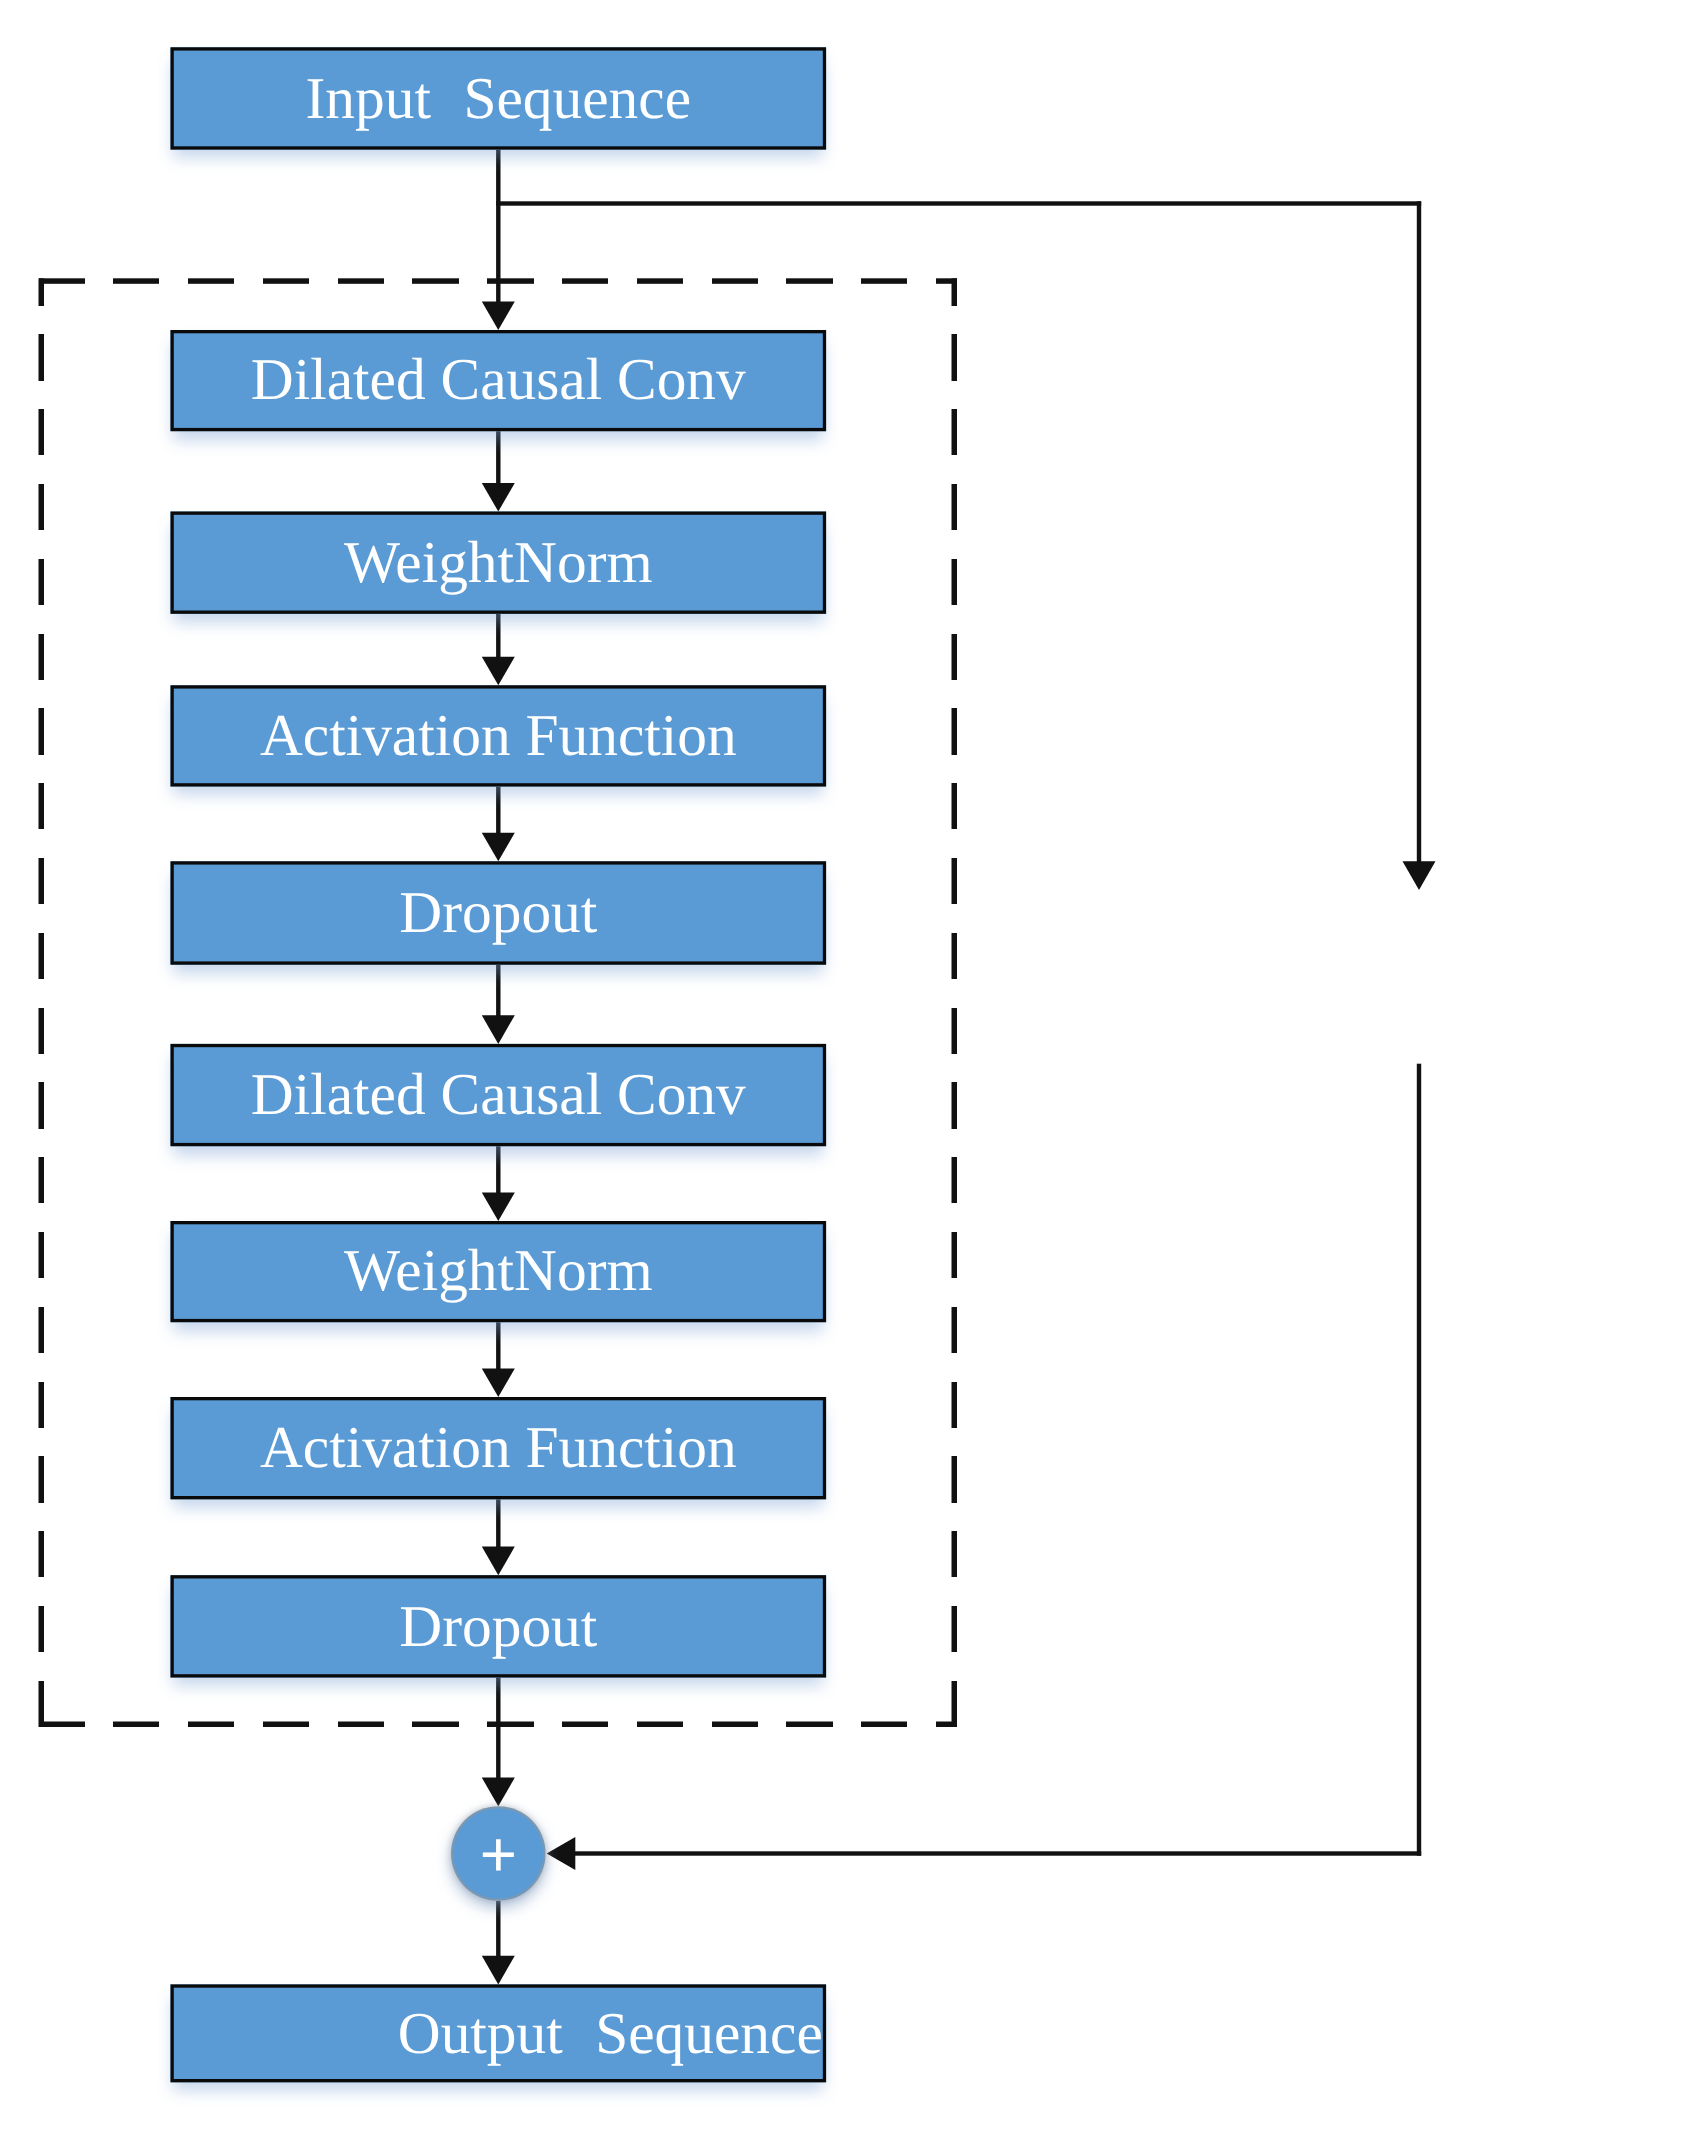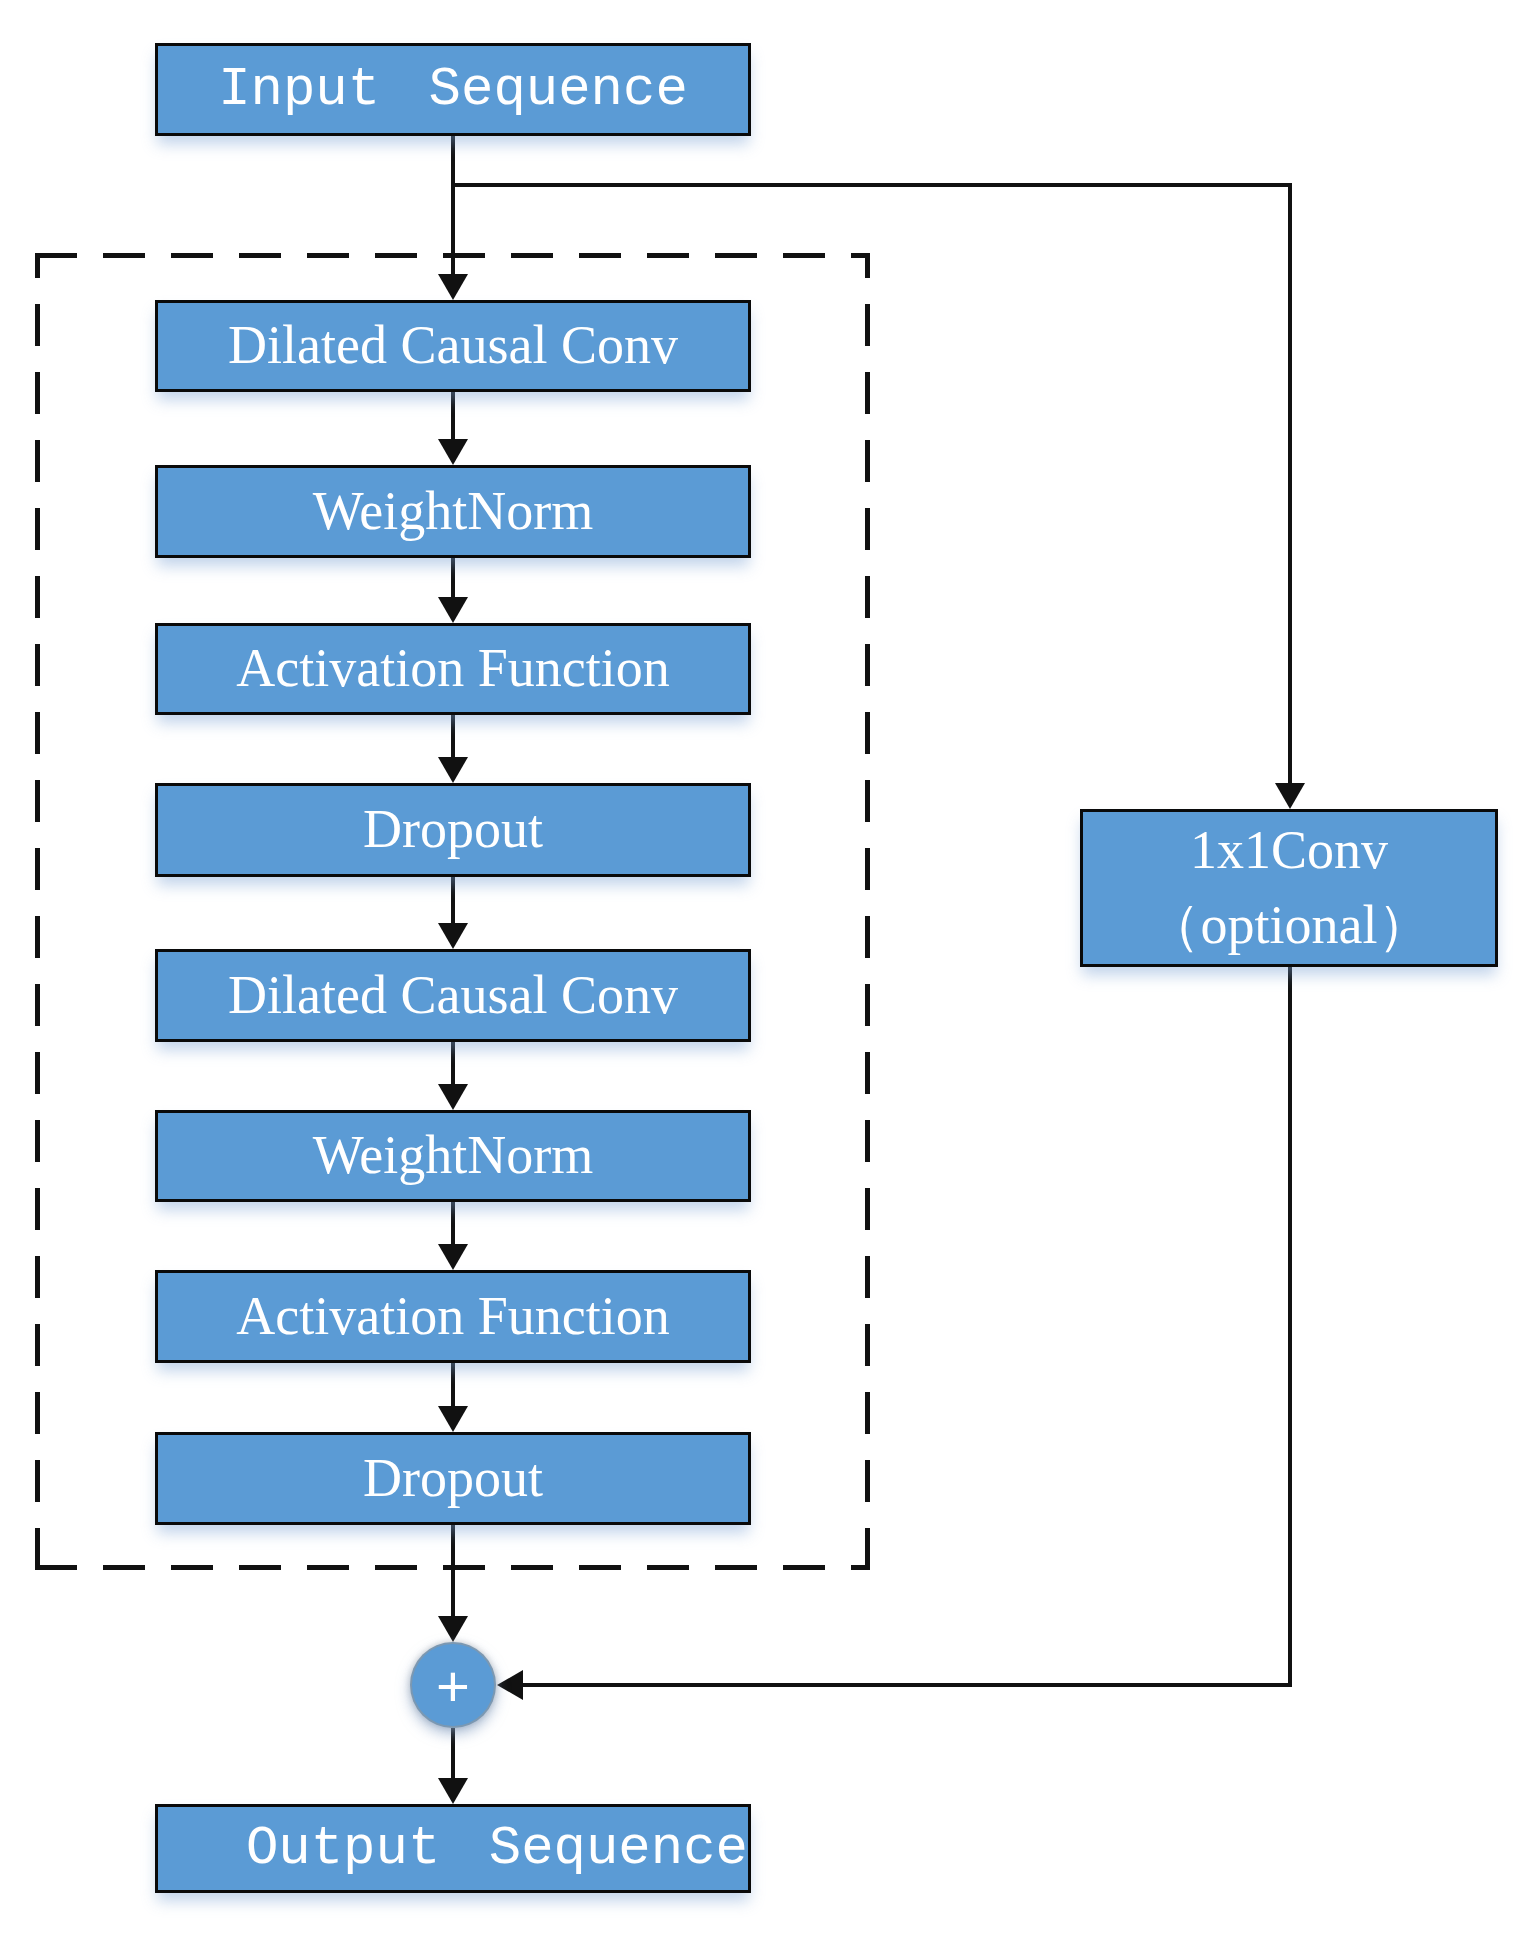--- a/index.html
+++ b/index.html
@@ -15,21 +15,21 @@
     background:#5b9bd5;
     border:3px solid #0a0a0a;
     box-sizing:border-box;
     display:flex;align-items:center;justify-content:center;
     color:#ffffff;
     font-size:54px;
     line-height:1.1;
     text-align:center;
     box-shadow:0 10px 14px -2px rgba(120,160,210,0.45);
   }
-  .node.wide-space{word-spacing:16px;font-family:Liberation Mono, monospace;}
+  .node.wide-space{word-spacing:16px;}
   .node.two-line{flex-direction:column;line-height:75px;}
   .vline,.hline{position:absolute;background:#111111;}
   .vline{width:4px;}
   .hline{height:4px;}
   .arrow-down{
     position:absolute;width:0;height:0;
     border-left:15px solid transparent;
     border-right:15px solid transparent;
     border-top:26px solid #111111;
   }
@@ -138,24 +138,20 @@
   </div>
 
   <div class="node" style="left:155px;top:1270px;width:596px;height:93px;">
     <span>Activation Function</span>
   </div>
 
   <div class="node" style="left:155px;top:1432px;width:596px;height:93px;">
     <span>Dropout</span>
   </div>
 
-  <div class="node two-line" style="left:1080px;top:809px;width:418px;height:158px;">
-    <span>1x1Conv</span>
-    <span>（optional）</span>
-  </div>
 
   <div class="sum-circle">
     <span>+</span>
   </div>
 
   <div class="node wide-space" style="left:155px;top:1804px;width:596px;height:89px;justify-content:flex-end;">
     <span>Output Sequence</span>
   </div>
 
 </div>

